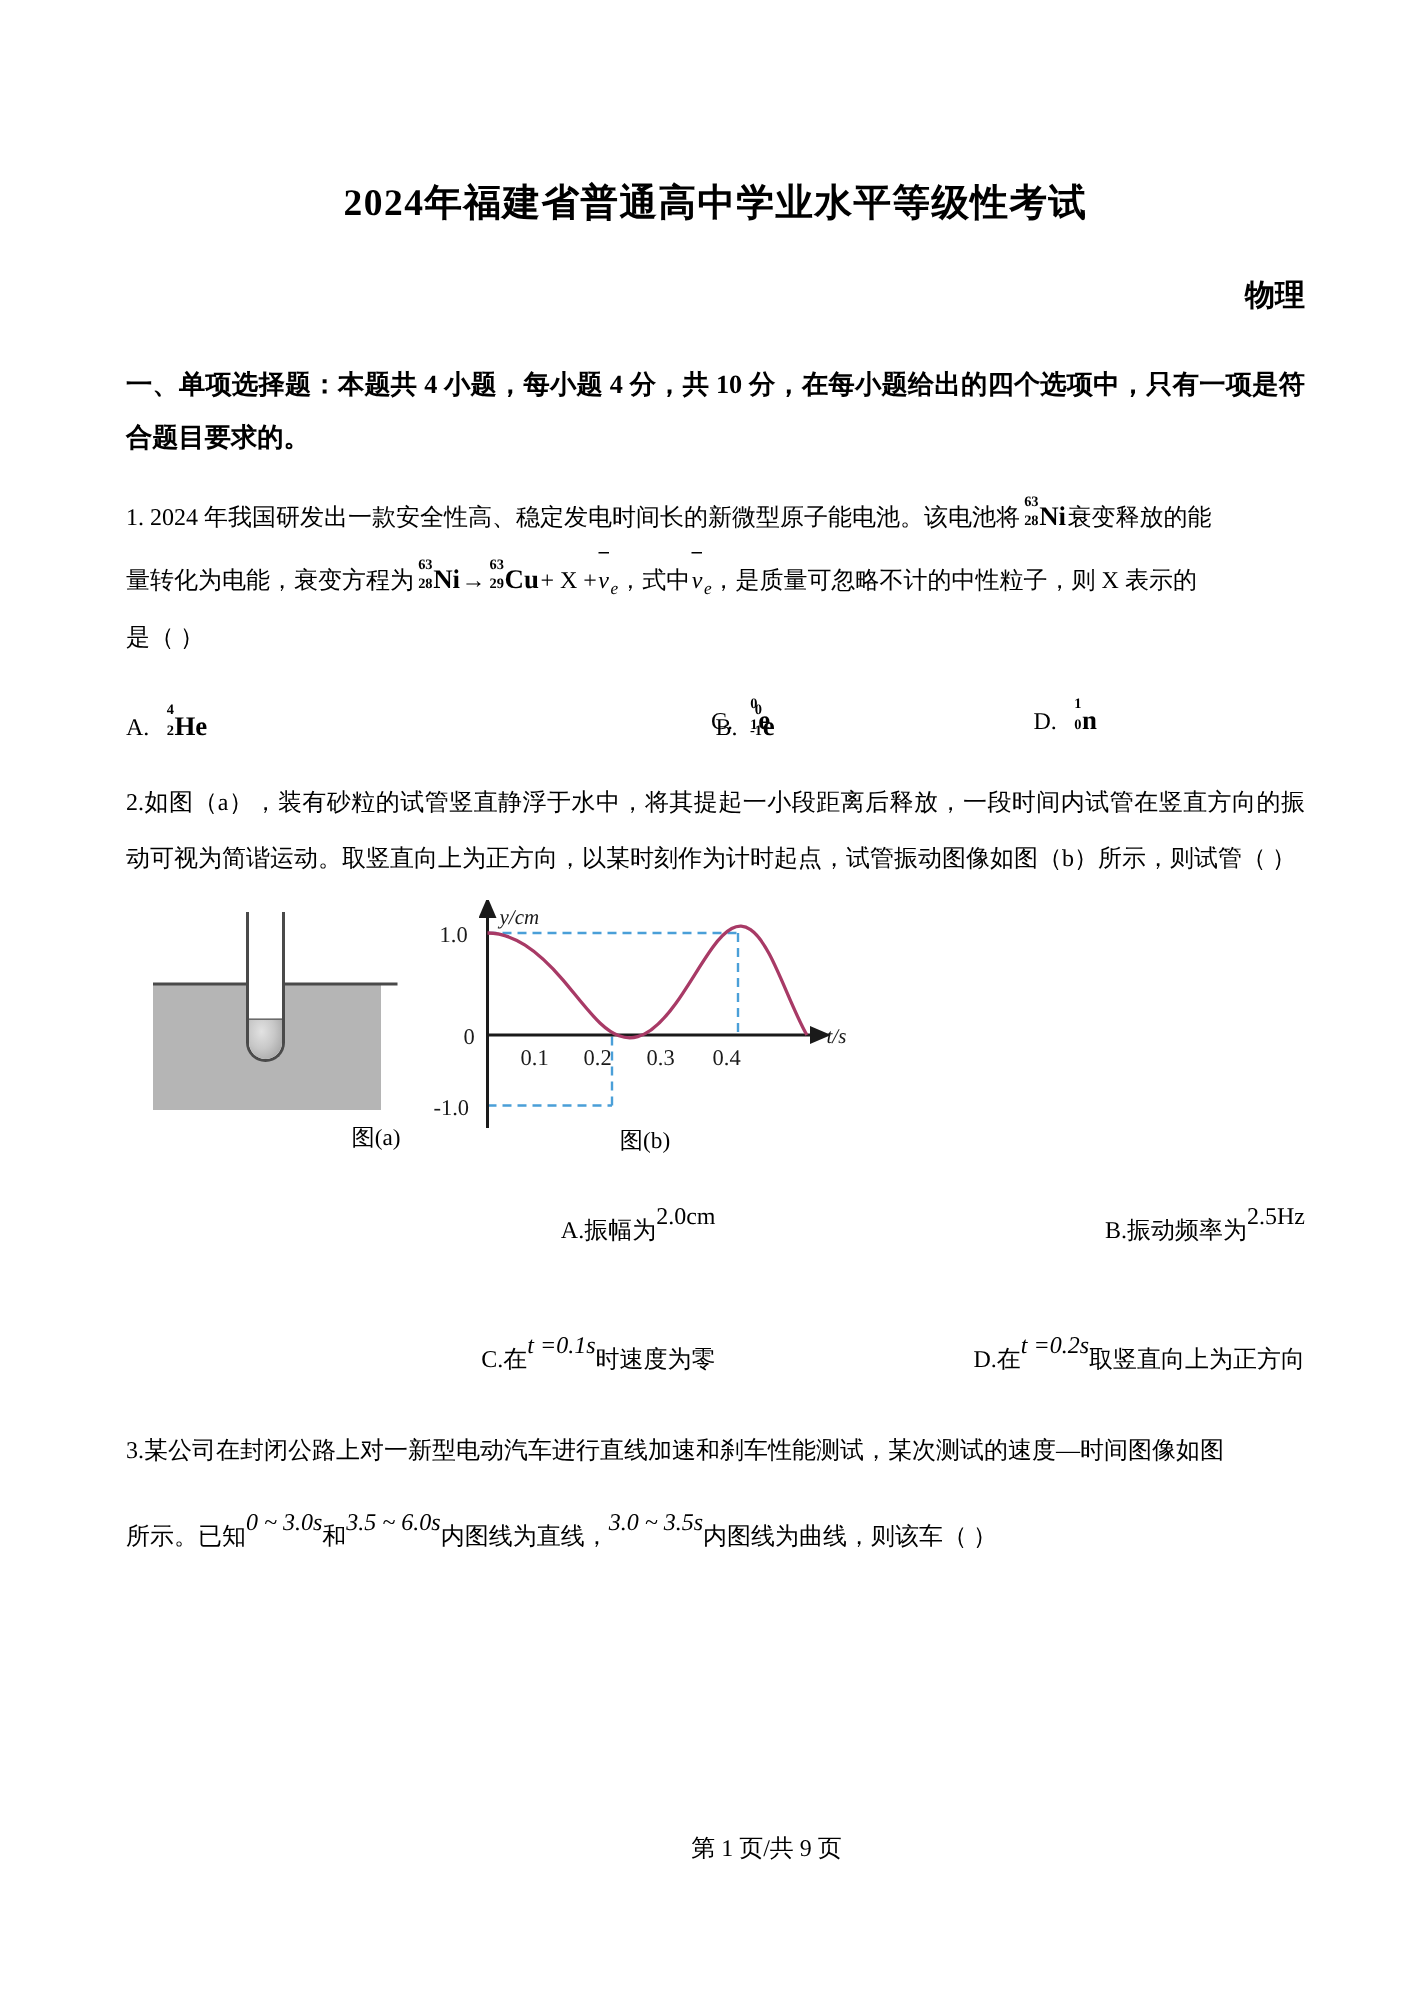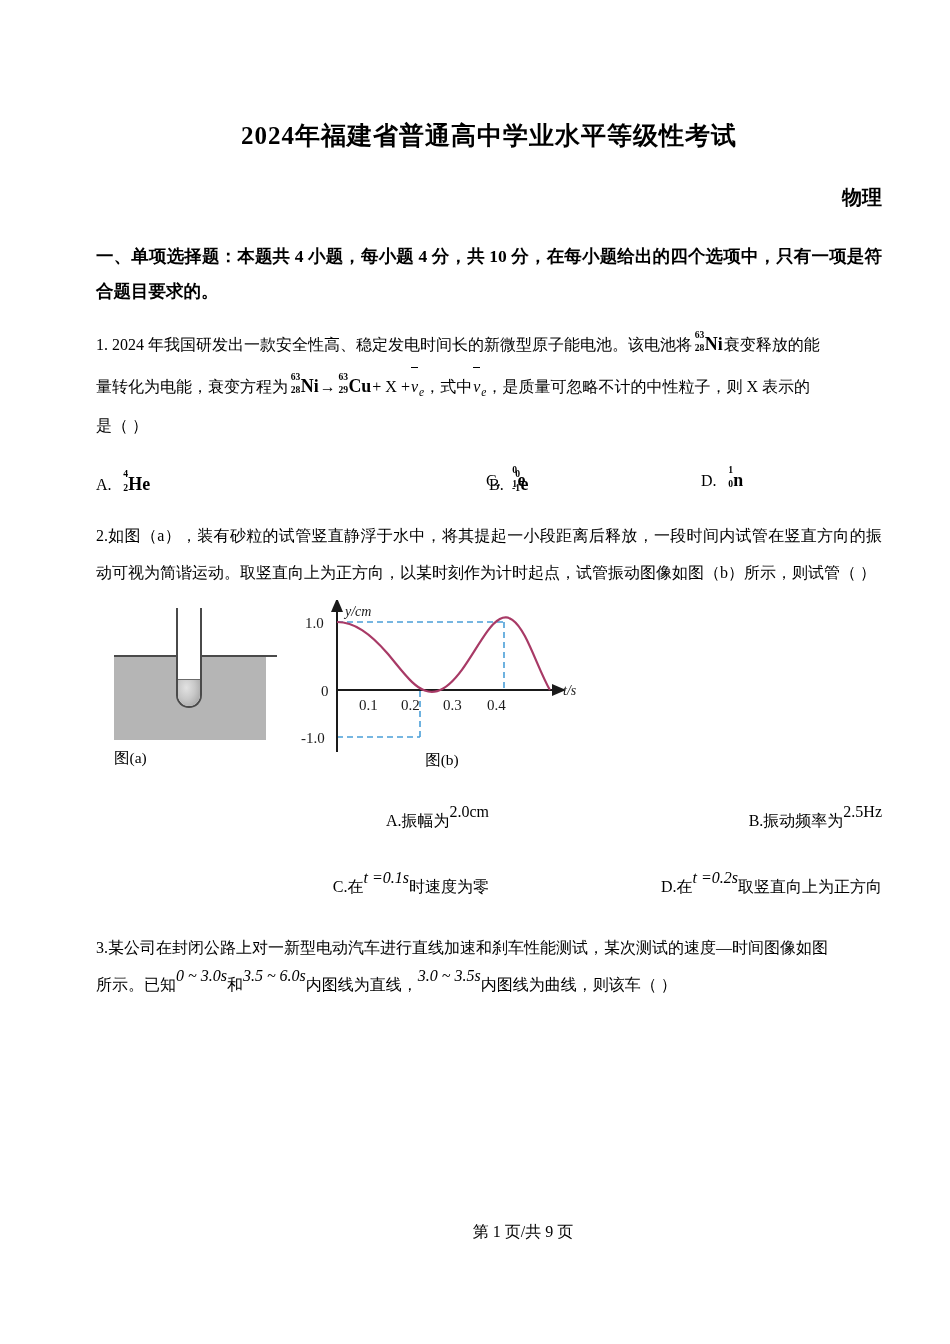--- a/index.html
+++ b/index.html
@@ -10,21 +10,21 @@
   body {
     width: 950px;
     height: 1344px;
     position: relative;
     font-family: "Liberation Serif", "DejaVu Serif", serif;
     color: #000000;
     overflow: hidden;
   }
   .page {
     position: absolute;
-    left: 12px; top: 0;
+    left: 0; top: 0;
     width: 766px;
     height: 1344px;
   }
   .content {
     position: absolute;
     left: 84px;
     top: 0;
     width: 786px;
   }
 
@@ -96,21 +96,21 @@
     line-height: 1;
   }
   .nuc .sym {
     font-size: 1.12em;
     font-family: "Liberation Serif", serif;
   }
   .formula {
     font-family: "Liberation Serif", serif;
     white-space: nowrap;
   }
-  .ital { font-style: italic; }
+  .ital { font-style: italic; margin-top: 20px; }
   .anti {
     display: inline-block;
     position: relative;
     font-style: italic;
     padding: 0 1px;
   }
   .anti::before {
     content: "";
     position: absolute;
     left: 1px; right: 1px;
@@ -205,21 +205,21 @@
   }
   .sand-top {
     position: absolute;
     left: 0;
     top: 0;
     width: 100%;
     height: 1px;
     background: #6b6b6b;
   }
   .fig-caption {
-    text-align: left;
+    text-align: right;
     font-size: 15.5px;
     margin-top: 8px;
   }
 
   .fig-b-wrap {
     position: absolute;
     left: 205px;
     top: -8px;
     width: 300px;
   }

